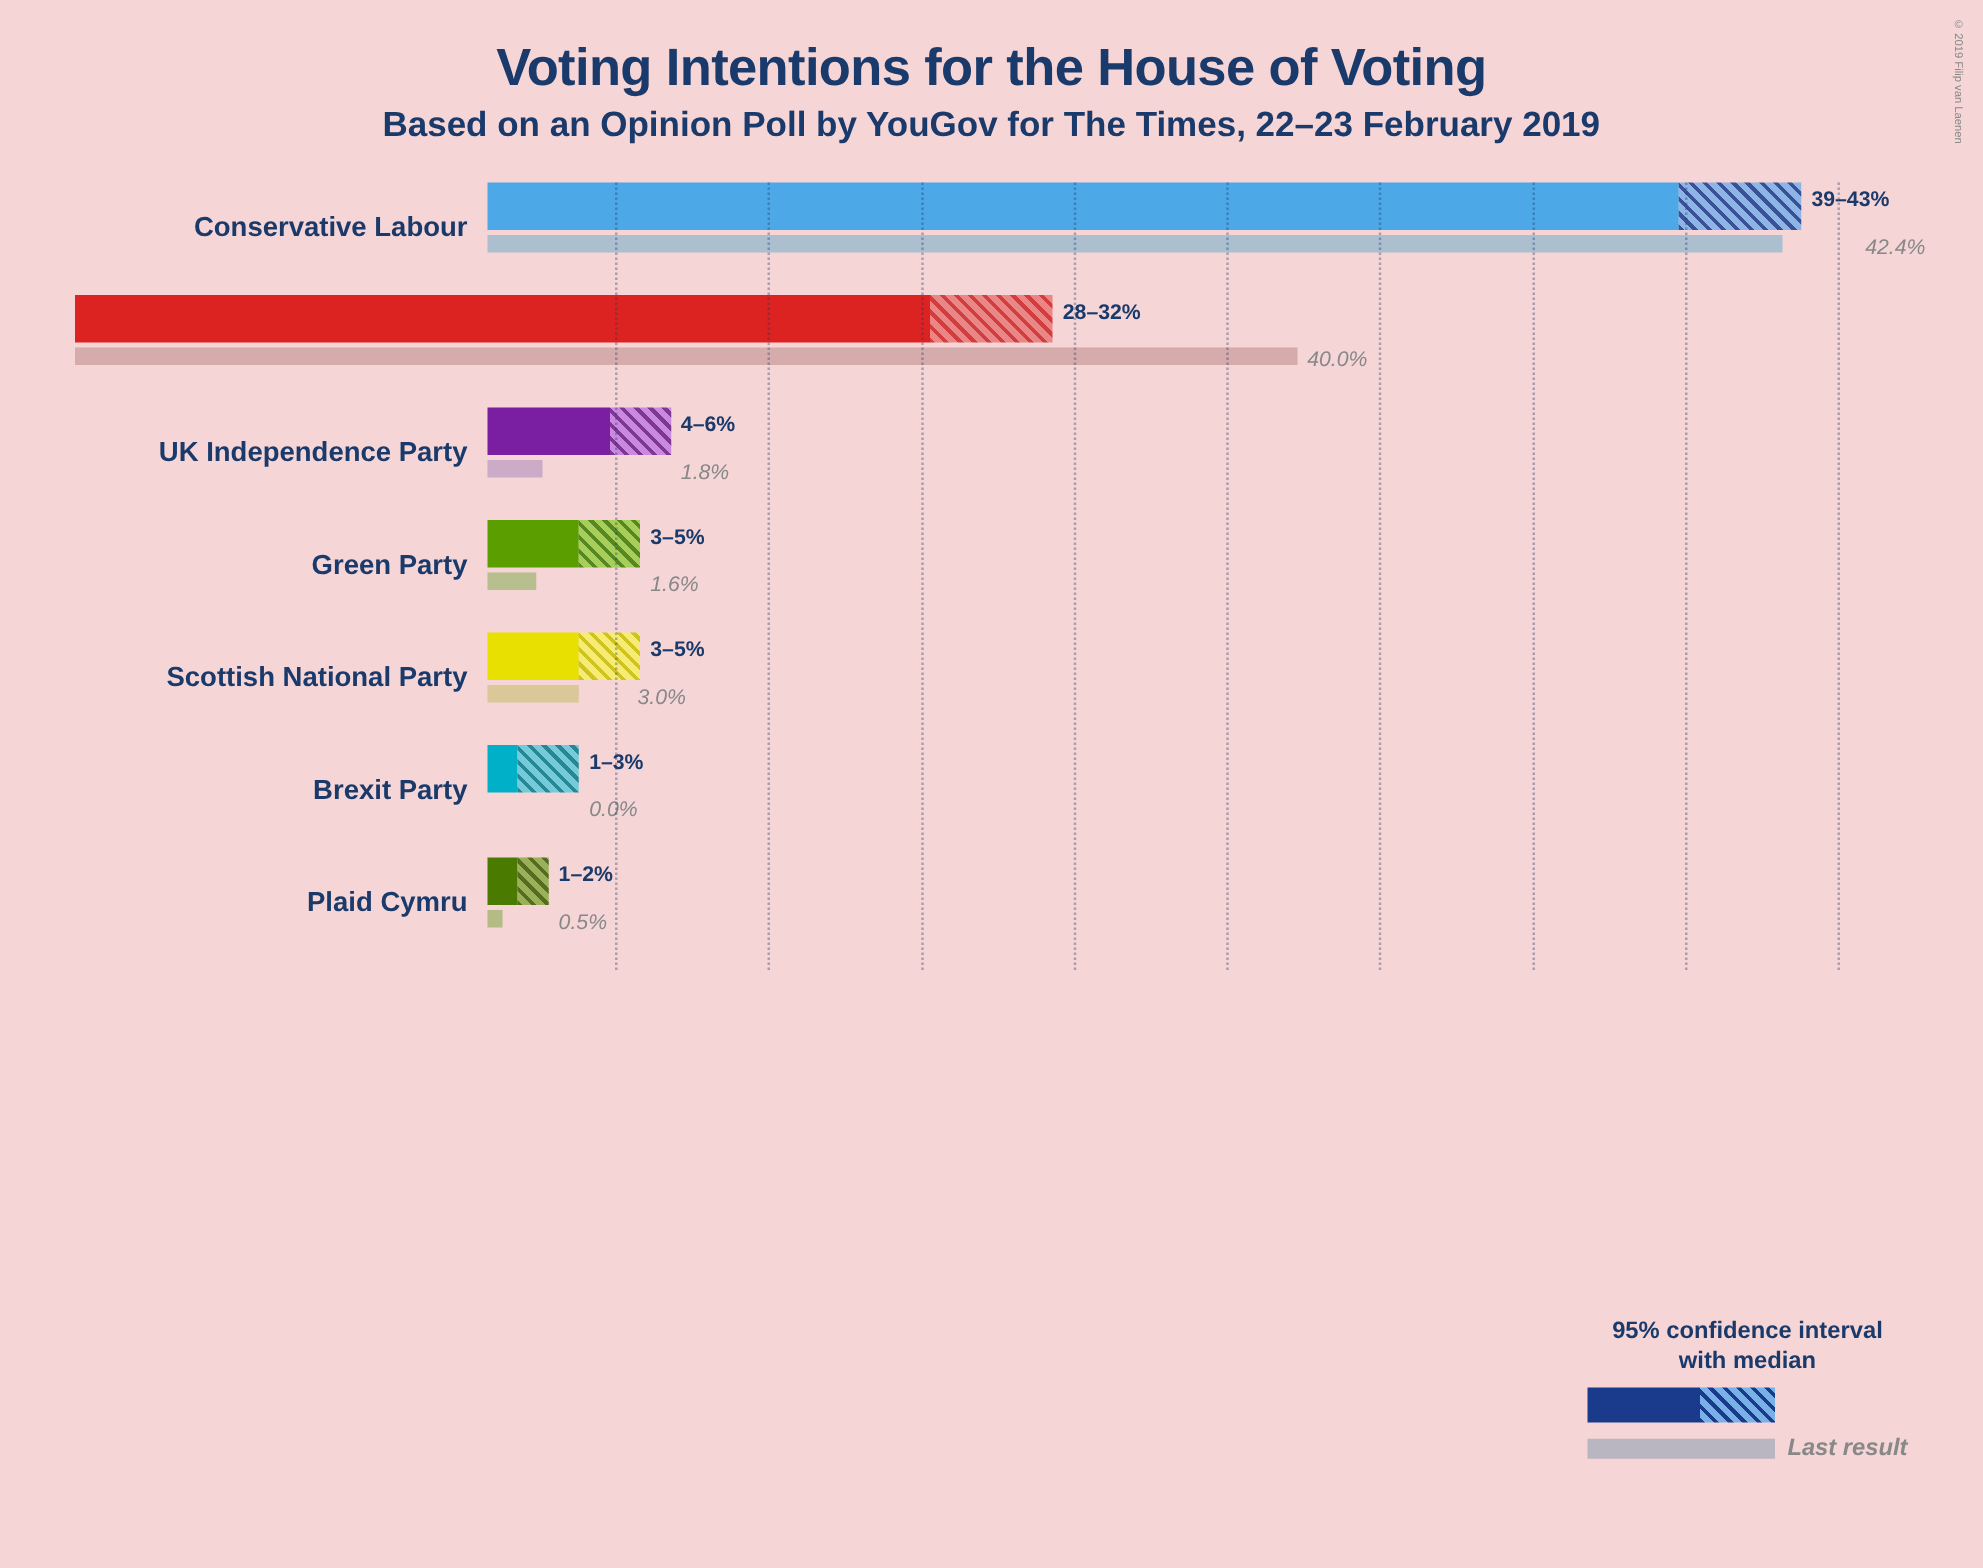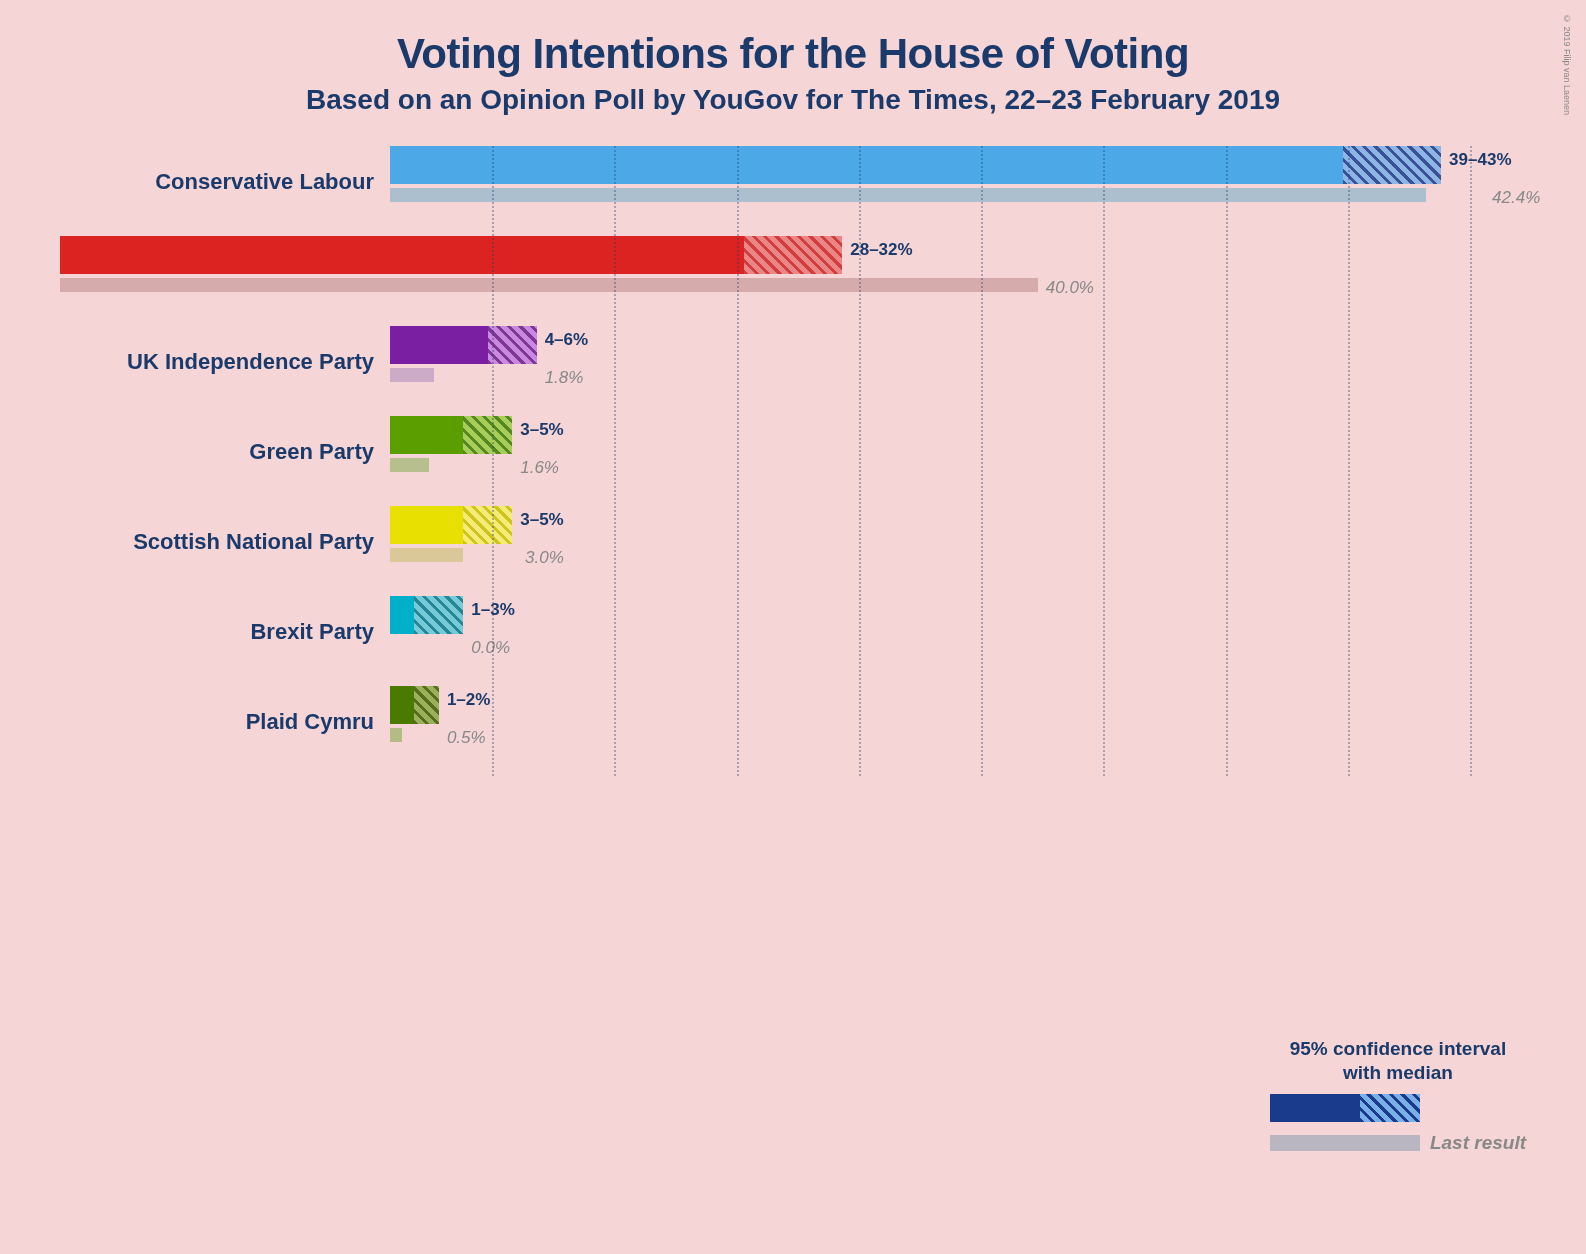--- a/index.html
+++ b/index.html
@@ -181,21 +181,21 @@
       margin-bottom: 14px;
     }
     .bars-wrapper {
       position: relative;
       height: 68px;
     }
 
     .legend-box {
       position: absolute;
       right: 60px;
-      bottom: 100px;
+      bottom: 84px;
       text-align: center;
     }
     .legend-title {
       font-size: 19px;
       font-weight: bold;
       color: #1a3a6b;
       margin-bottom: 8px;
       line-height: 1.3;
     }
     .legend-bars {
@@ -352,21 +352,21 @@
         </div>
         <div class="row-wrapper">
           <div class="party-row">
             <div class="party-label">Scottish National Party</div>
             <div class="bars-area">
               <div class="bars-wrapper" style="height: 72px;">
                 <div class="bar-solid" style="width: 73.3333px; background: rgb(232, 224, 0); position: absolute; top: 0px; left: 0px;"></div>
                 <div class="bar-hatched hatch-yellow" style="width: 48.8889px; left: 73.3333px;"></div>
                 <div class="bar-last-result" style="width: 73.3333px; background: rgb(200, 192, 112); left: 0px;"></div>
                 <div class="range-label" style="left: 130.222px;">3–5%</div>
-                <div class="median-label" style="left: 135px;">3.0%</div>
+                <div class="median-label" style="left: 120px;">3.0%</div>
               </div>
             </div>
           </div>
         </div>
         <div class="row-wrapper">
           <div class="party-row">
             <div class="party-label">Brexit Party</div>
             <div class="bars-area">
               <div class="bars-wrapper" style="height: 72px;">
                 <div class="bar-solid" style="width: 24.4444px; background: rgb(0, 176, 200); position: absolute; top: 0px; left: 0px;"></div>

